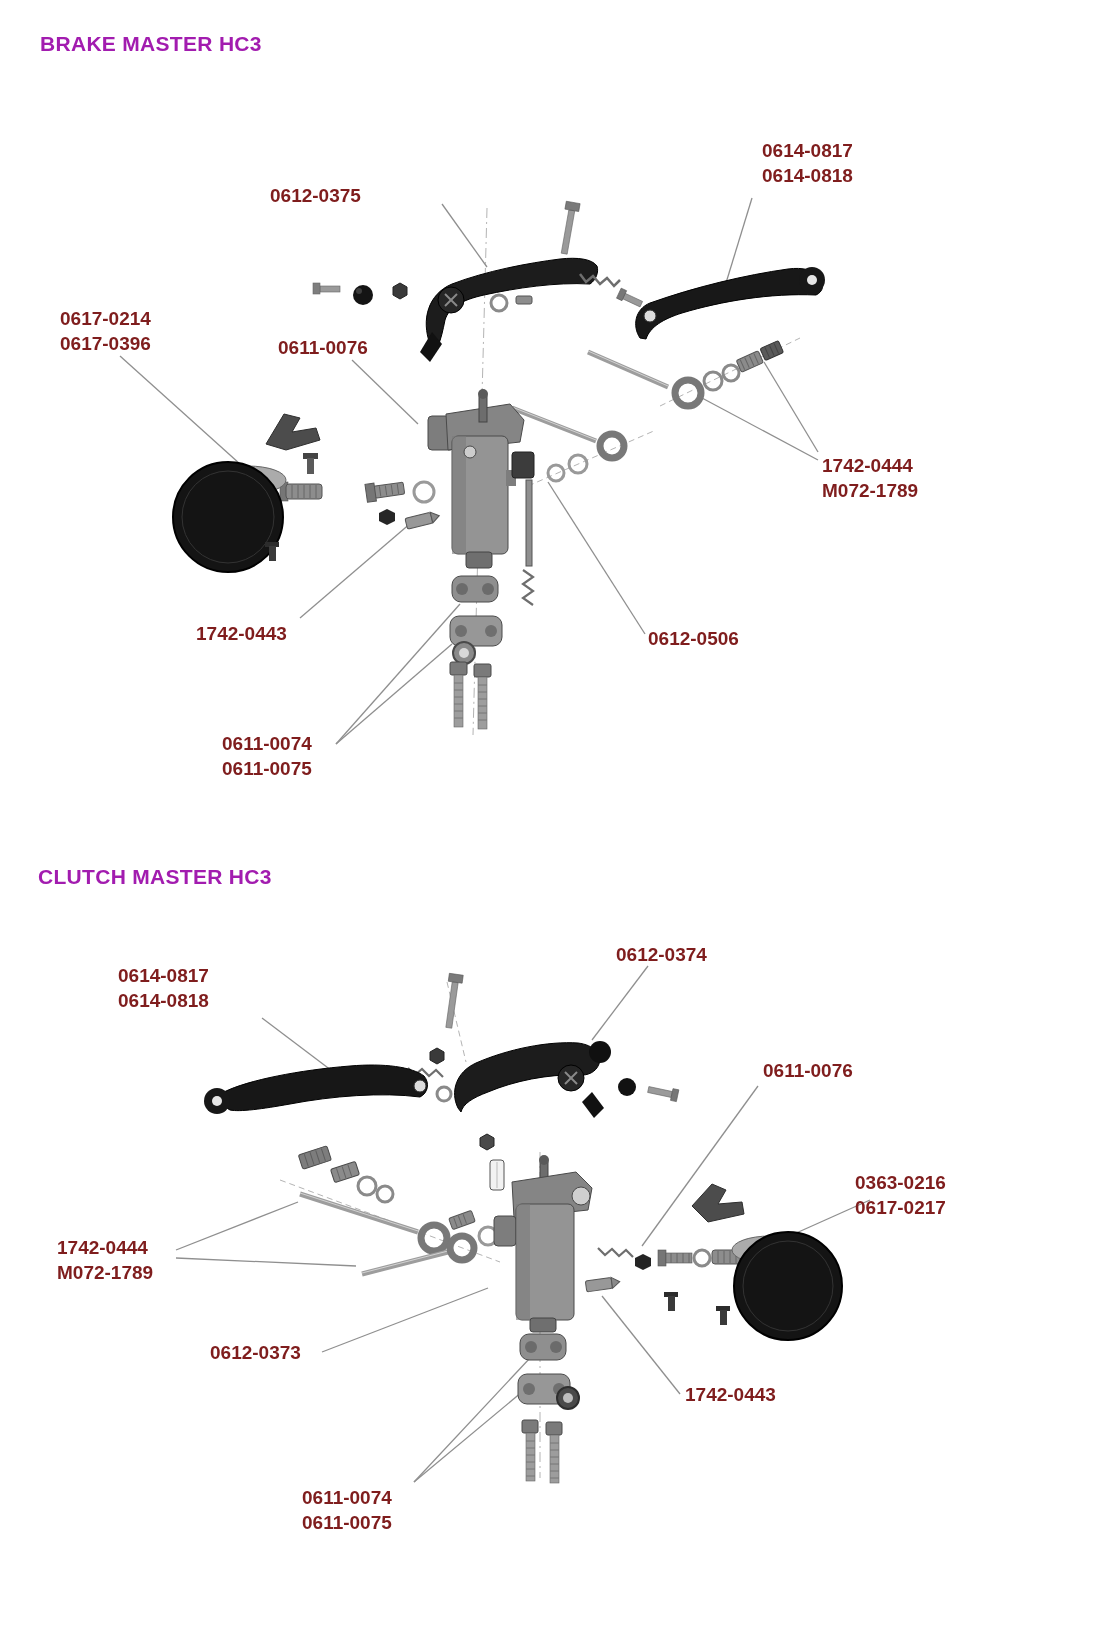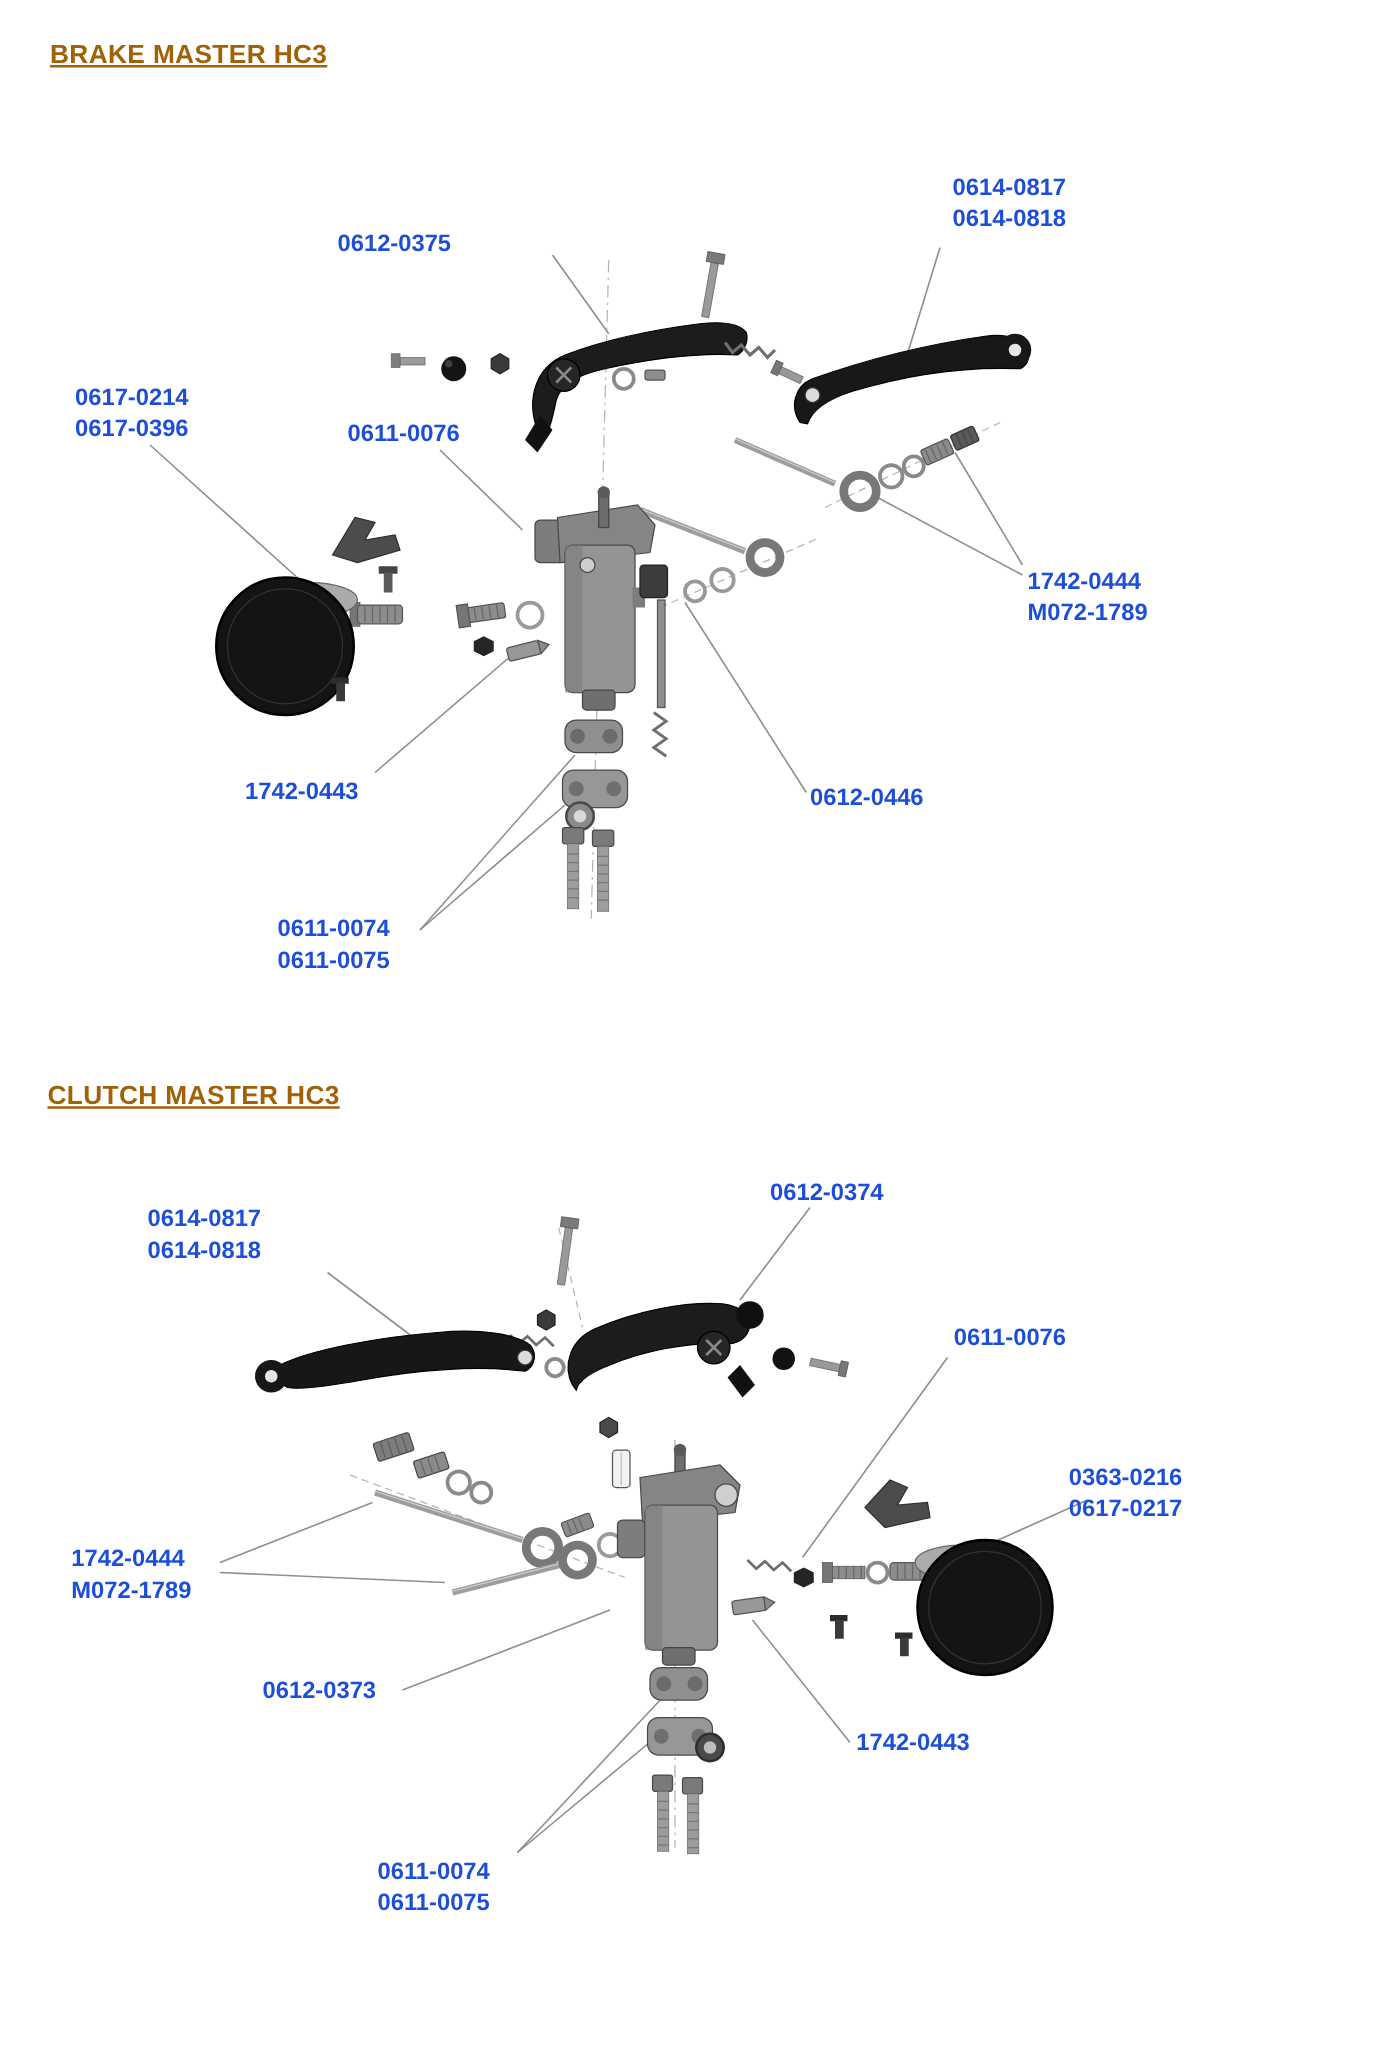--- a/index.html
+++ b/index.html
@@ -8,29 +8,28 @@
     width:1110px;height:1652px;
     background:#ffffff;
     font-family:"Liberation Sans",sans-serif;
     overflow:hidden;
   }
   .diagram-svg{position:absolute;left:0;top:0;}
   .section-title{
     position:absolute;
     margin:0;
     font:700 21px/26px "Liberation Sans",sans-serif;
-    color:#a16207;
+    color:#a21caf;
     letter-spacing:.3px;
     white-space:nowrap;
-    text-decoration:underline;
   }
   .label{
     position:absolute;
     font:700 19px/25px "Liberation Sans",sans-serif;
-    color:#1d4ed8;
+    color:#7f1d1d;
     white-space:nowrap;
   }
 </style>
 </head>
 <body>
 
 <div class="canvas">
 
   <svg class="diagram-svg" width="1110" height="1652" viewBox="0 0 1110 1652">
 
@@ -365,21 +364,21 @@
   <div class="label" style="left:822px;top:453px">
     <div>1742-0444</div>
     <div>M072-1789</div>
   </div>
 
   <div class="label" style="left:196px;top:621px">
     <div>1742-0443</div>
   </div>
 
   <div class="label" style="left:648px;top:626px">
-    <div>0612-0446</div>
+    <div>0612-0506</div>
   </div>
 
   <div class="label" style="left:222px;top:731px">
     <div>0611-0074</div>
     <div>0611-0075</div>
   </div>
 
   <h1 class="section-title" style="left:38px;top:864px">CLUTCH MASTER HC3</h1>
 
   <div class="label" style="left:616px;top:942px">

